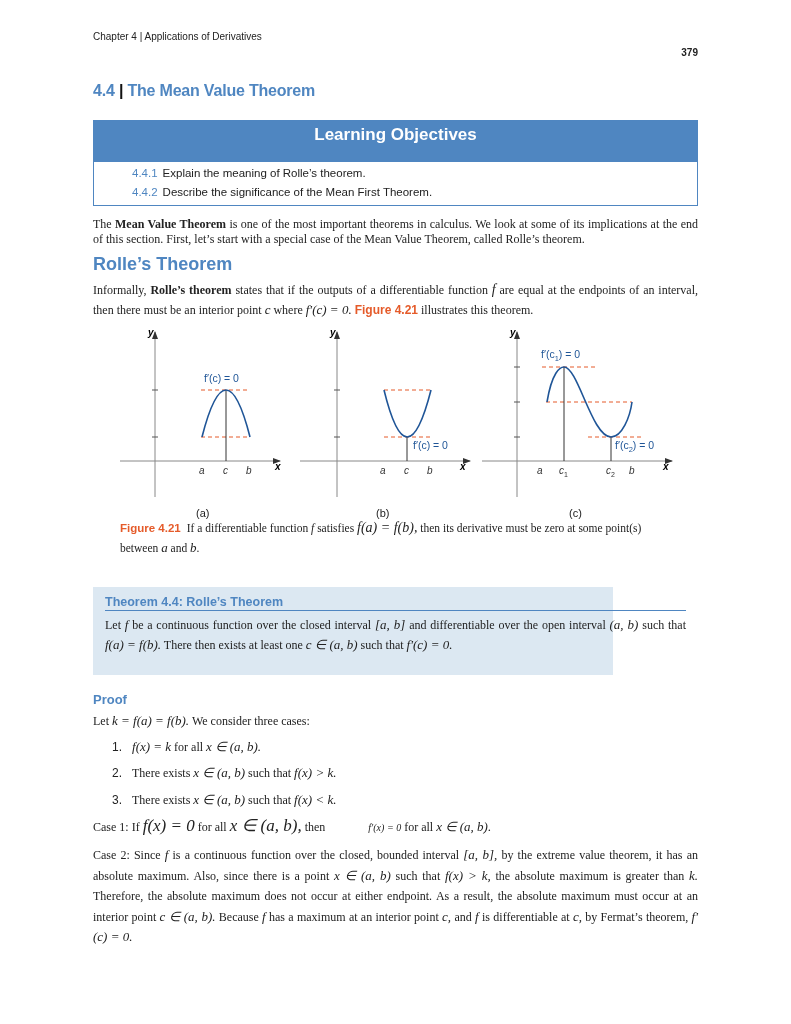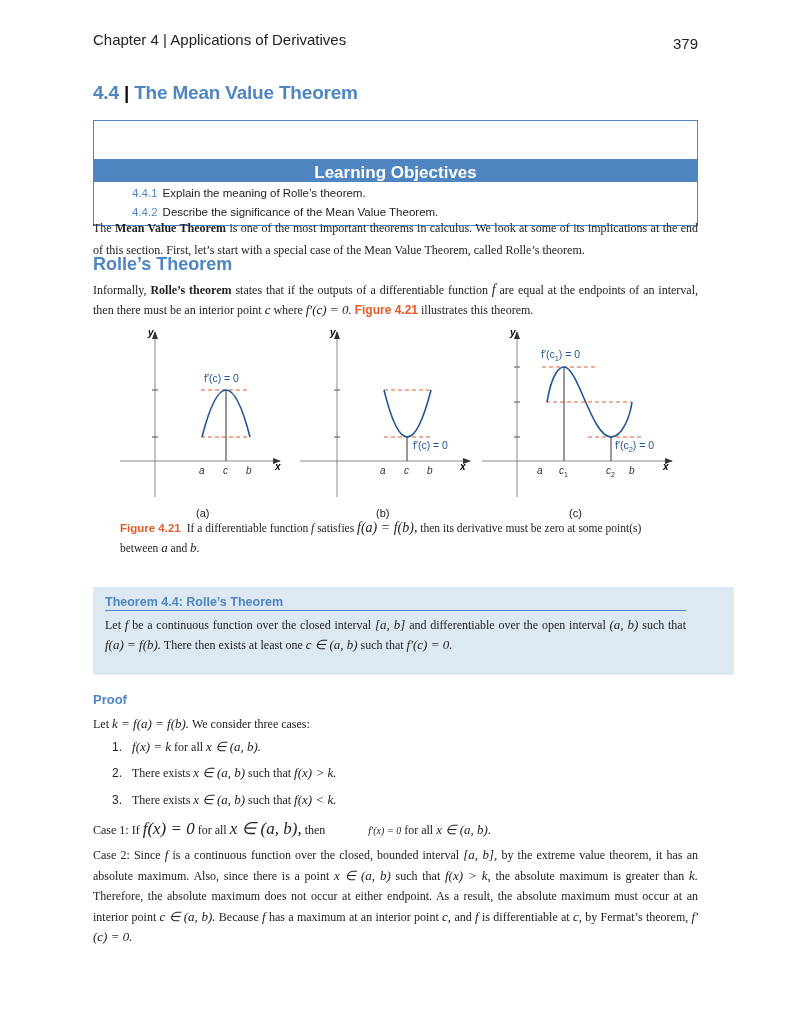--- a/index.html
+++ b/index.html
@@ -1,35 +1,35 @@
 <!DOCTYPE html>
 <html><head>
 <meta charset="utf-8">
 <style>
   html, body { margin: 0; padding: 0; background: #ffffff; }
   body { width: 791px; height: 1024px; position: relative; overflow: hidden; font-family: "Liberation Serif", serif; color: #222; }
-  .running-head { position: absolute; top: 31px; left: 93px; width: 605px; font-family: "Liberation Sans", sans-serif; font-size: 15px; color: #222; }
-  .running-head .pnum { position: absolute; right: 0; top: 4px; }
-  .section-title { position: absolute; top: 82px; left: 93px; font-family: "Liberation Sans", sans-serif; font-weight: bold; font-size: 19px; color: #4f86c1; letter-spacing: -0.2px; }
+  .running-head { position: absolute; top: 31px; left: 93px; width: 605px; font-family: "Liberation Sans", sans-serif; font-size: 10px; color: #222; }
+  .running-head .pnum { position: absolute; right: 0; top: 16px; font-weight: bold; }
+  .section-title { position: absolute; top: 82px; left: 93px; font-family: "Liberation Sans", sans-serif; font-weight: bold; font-size: 16px; color: #4f86c1; letter-spacing: -0.2px; }
   .section-title .bar { color: #111; }
   .lo-box { position: absolute; top: 120px; left: 93px; width: 603px; border: 1px solid #4f86c1; }
-  .lo-head { background: #4f86c1; color: #fff; text-align: center; font-family: "Liberation Sans", sans-serif; font-weight: bold; font-size: 17px; height: 23px; line-height: 27px; margin-top: 38px; }
+  .lo-head { background: #4f86c1; color: #fff; text-align: center; font-family: "Liberation Sans", sans-serif; font-weight: bold; font-size: 17px; height: 41px; line-height: 27px; }
   .lo-list { padding: 2px 0 3px 38px; font-family: "Liberation Sans", sans-serif; font-size: 11.5px; }
   .lo-item { height: 19px; line-height: 19px; color: #222; }
   .lo-item .num { color: #4f86c1; margin-right: 5px; }
-  .para { position: absolute; left: 93px; width: 605px; font-size: 12px; line-height: 22px; text-align: justify; }
+  .para { position: absolute; left: 93px; width: 605px; font-size: 12px; line-height: 15px; text-align: justify; }
   .h2 { position: absolute; left: 93px; font-family: "Liberation Sans", sans-serif; font-weight: bold; color: #4f86c1; font-size: 18px; }
   .m { font-style: italic; font-family: "Liberation Serif", serif; }
   .fig-ref { color: #e55b2a; font-family: "Liberation Sans", sans-serif; font-weight: bold; font-size: 12px; }
   .figure { position: absolute; top: 322px; left: 110px; width: 580px; height: 200px; }
   .figure svg text { font-family: "Liberation Sans", sans-serif; }
   .panel-lbl { position: absolute; top: 507px; font-family: "Liberation Sans", sans-serif; font-size: 11px; color: #222; }
   .caption { position: absolute; top: 518px; left: 120px; width: 560px; font-size: 11.5px; line-height: 20px; }
   .caption .lbl { color: #e55b2a; font-family: "Liberation Sans", sans-serif; font-weight: bold; font-size: 11.5px; margin-right: 6px; }
-  .thm-box { position: absolute; top: 587px; left: 93px; width: 605px; height: 88px; background: #dce8f2; padding-left: 36px; }
+  .thm-box { position: absolute; top: 587px; left: 93px; width: 520px; height: 88px; background: #dce8f2; }
   .thm-title { position: absolute; top: 8px; left: 12px; width: 581px; font-family: "Liberation Sans", sans-serif; font-weight: bold; color: #4f86c1; font-size: 12.5px; border-bottom: 1px solid #4f86c1; padding-bottom: 1px; }
   .thm-body { position: absolute; top: 28px; left: 12px; width: 581px; font-size: 12px; line-height: 20px; text-align: justify; }
   .proof-title { position: absolute; top: 692px; left: 93px; font-family: "Liberation Sans", sans-serif; font-weight: bold; color: #4f86c1; font-size: 13px; }
   .list-item { position: absolute; left: 112px; font-size: 12px; }
   .list-item .n { font-family: "Liberation Sans", sans-serif; margin-right: 10px; }
 </style>
 </head>
 <body>
 
 <div class="running-head">
@@ -43,21 +43,21 @@
   <span>The Mean Value Theorem</span>
 </div>
 
 <div class="lo-box">
   <div class="lo-head">Learning Objectives</div>
   <div class="lo-list">
     <div class="lo-item">
       <span class="num">4.4.1</span><span>Explain the meaning of Rolle’s theorem.</span>
     </div>
     <div class="lo-item">
-      <span class="num">4.4.2</span><span>Describe the significance of the Mean Value Theorem.</span>
+      <span class="num">4.4.2</span><span>Describe the significance of the Mean First Theorem.</span>
     </div>
   </div>
 </div>
 
 <div class="para" style="top:217px;"><span>The </span><b>Mean Value Theorem</b><span> is one of the most important theorems in calculus. We look at some of its implications at the end of this section. First, let’s start with a special case of the Mean Value Theorem, called Rolle’s theorem.</span></div>
 
 <div class="h2" style="top:254px;">Rolle’s Theorem</div>
 
 <div class="para" style="top:280px; line-height:20px;"><span>Informally, </span><b>Rolle’s theorem</b><span> states that if the outputs of a differentiable function </span><span class="m" style="font-size:14px;">f</span><span> are equal at the endpoints of an interval, then there must be an interior point </span><span class="m" style="font-size:13px;">c</span><span> where </span><span class="m" style="font-size:13px;">f′(c) = 0.</span> <a class="fig-ref">Figure 4.21</a><span> illustrates this theorem.</span></div>
 

